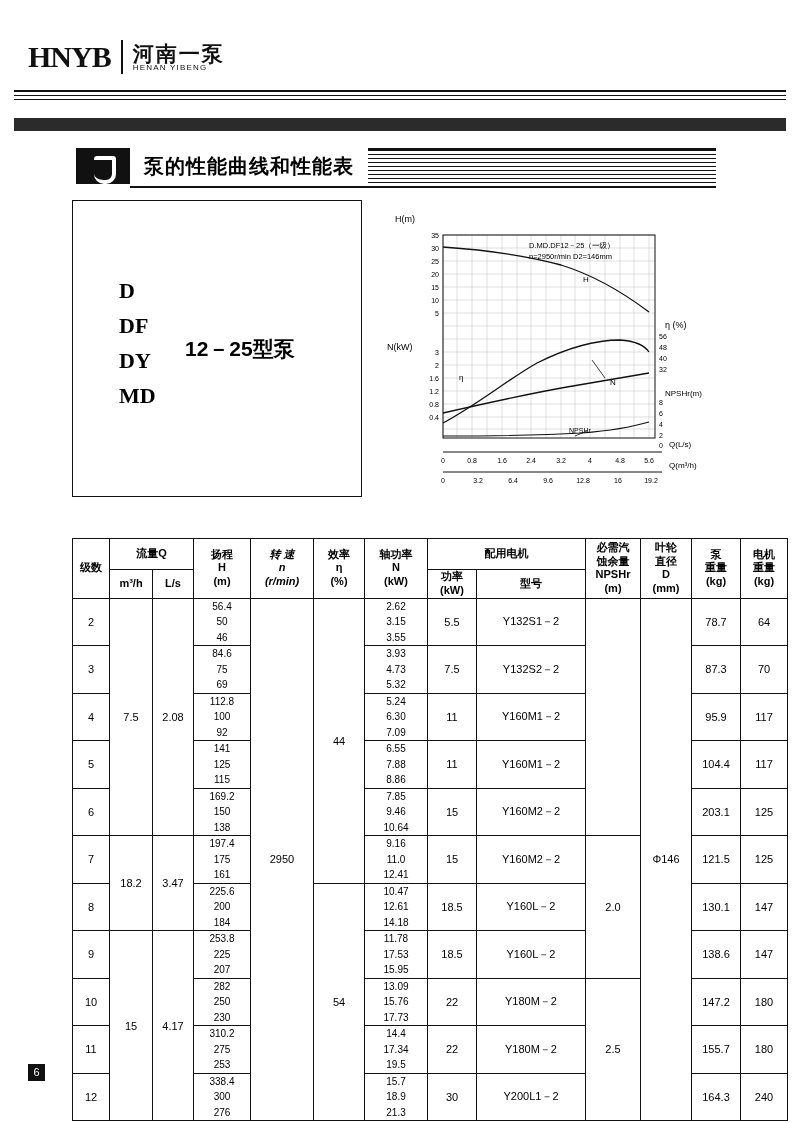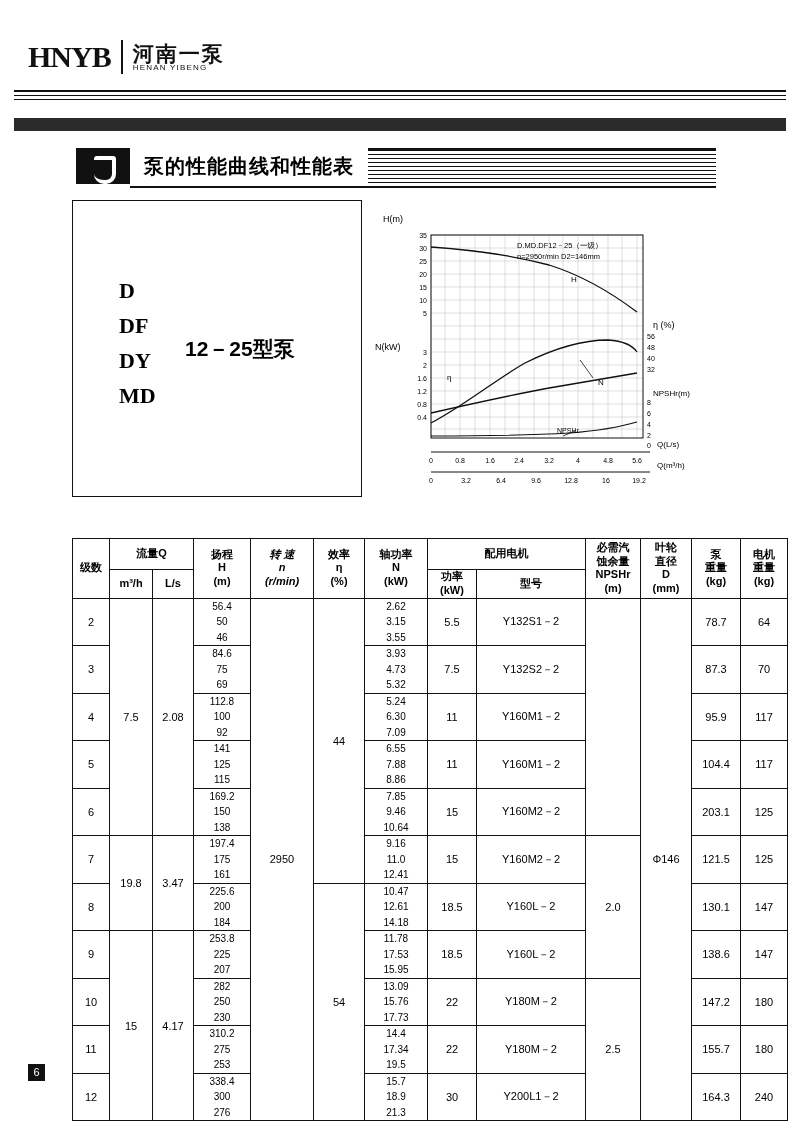--- a/index.html
+++ b/index.html
@@ -49,21 +49,21 @@
   }
 
   
   .modelbox{
     position:absolute;left:72px;top:200px;width:288px;height:295px;
     border:1px solid #111;background:#fff;
   }
   .modelbox .stack{position:absolute;left:46px;top:72px;font-size:22px;font-weight:bold;line-height:35px;font-family:"Liberation Serif","DejaVu Serif",serif;}
   .modelbox .type{position:absolute;left:112px;top:134px;font-size:21px;font-weight:bold;}
 
-  .chartwrap{position:absolute;left:365px;top:200px;width:350px;height:295px;}
+  .chartwrap{position:absolute;left:377px;top:200px;width:350px;height:295px;}
   .chartwrap svg{display:block;}
 
   
   table.perf{
     position:absolute;left:72px;top:538px;
     border-collapse:collapse;
     font-size:11px;
     font-family:"Liberation Sans","DejaVu Sans",sans-serif;
   }
   table.perf th,table.perf td{
@@ -369,21 +369,21 @@
 9.46
 10.64</td>
         <td>15</td>
         <td>Y160M2－2</td>
         <td>203.1</td>
         <td>125</td>
       </tr>
 
       <tr>
         <td>7</td>
-        <td rowspan="2">19.8</td>
+        <td rowspan="2">18.2</td>
         <td rowspan="2">3.47</td>
         <td class="multi" style="white-space:pre-line">197.4
 175
 161</td>
         <td class="multi" style="white-space:pre-line">9.16
 11.0
 12.41</td>
         <td>15</td>
         <td>Y160M2－2</td>
         <td rowspan="3">2.0</td>

